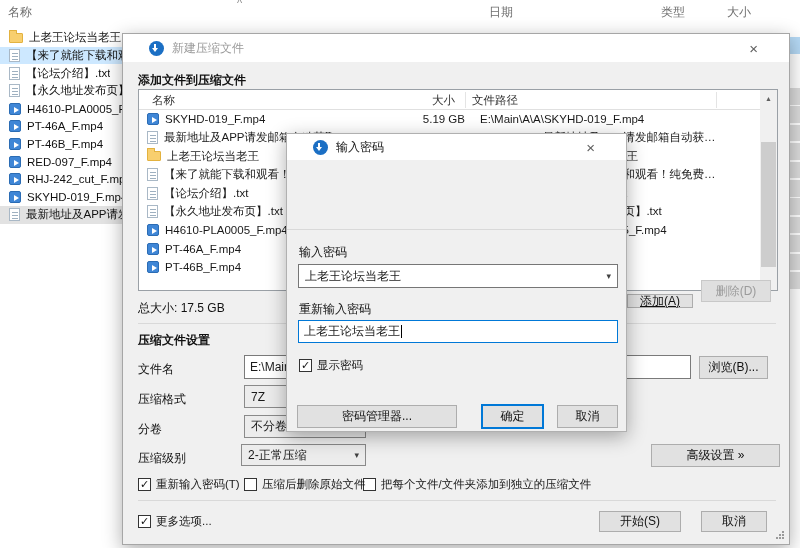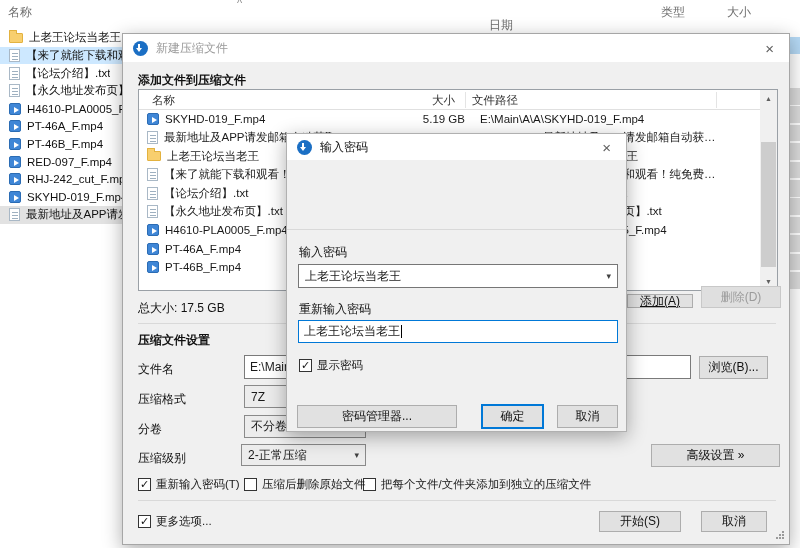--- a/index.html
+++ b/index.html
@@ -27,21 +27,21 @@
   .fi-txt::before { content:""; position:absolute; left:2px; top:3px; width:6px; height:1px; background:#9eb0c0; box-shadow:0 3px 0 #9eb0c0, 0 6px 0 #9eb0c0; }
   .fi-video { width:12px; height:12px; background:#3f86d6; border:1px solid #2b6cb4; border-radius:2px; }
   .fi-video::before { content:""; position:absolute; left:4px; top:3px; border-left:5px solid #fff; border-top:3px solid transparent; border-bottom:3px solid transparent; }
 
   .app-icon { display:inline-block; width:15px; height:15px; border-radius:50%; background:#1b6fc4; position:relative; flex:0 0 auto; }
   .app-icon::before { content:""; position:absolute; left:5px; top:3px; width:2px; height:5px; background:#fff; }
   .app-icon::after { content:""; position:absolute; left:3px; top:7px; border-left:3px solid transparent; border-right:3px solid transparent; border-top:4px solid #fff; }
 
   
   .dlg { position:absolute; background:#f0f0f0; border:1px solid #a6a6a6; box-shadow:0 5px 18px rgba(0,0,0,.32); }
-  .titlebar { position:absolute; left:0; top:0; right:0; height:28px; background:#fff; display:flex; align-items:center; padding:0 10px; }
+  .titlebar { position:absolute; left:0; top:0; right:0; height:28px; background:#fff; display:flex; align-items:center; padding:0 26px; }
   .titlebar .t-text { margin-left:8px; font-size:12px; }
   .titlebar .t-close { margin-left:auto; font-size:15px; color:#5f5f5f; cursor:default; line-height:1; padding:2px 5px; }
   .btn { position:absolute; display:flex; align-items:center; justify-content:center; background:#e1e1e1; border:1px solid #adadad; font-size:12px; color:#111; }
   .btn.default { border:2px solid #0078d7; }
   .btn.disabled { background:#dfdfdf; border-color:#c8c8c8; color:#9b9b9b; }
   .combo { position:absolute; background:#ececec; border:1px solid #8a8a8a; display:flex; align-items:center; padding:0 6px; font-size:12px; }
   .combo.white { background:#fff; border-color:#767676; }
   .combo .chev { margin-left:auto; font-size:9px; color:#404040; }
   .field { position:absolute; background:#fff; border:1px solid #7a7a7a; display:flex; align-items:center; padding:0 5px; font-size:12px; }
   .field.focus { border:1px solid #0078d7; }
@@ -79,21 +79,21 @@
   #pwd-dlg .t-text { color:#111; }
   .instr { position:absolute; left:12px; top:38px; font-size:11.5px; color:#1a1a1a; white-space:nowrap; }
 </style>
 </head>
 <body>
 
 <div id="stage">
 
   <div class="xpl-header">
     <span style="left:8px; top:4px;">名称</span>
-    <span style="left:489px; top:4px;margin-top:13px;">日期</span>
+    <span style="left:489px; top:4px;">日期</span>
     <span style="left:661px; top:4px;">类型</span>
     <span style="left:727px; top:4px;">大小</span>
   </div>
   <span class="xpl-sort">^</span>
   <div class="xpl-files" id="xpl-files">
       <div class="x-row">
         <span class="fi fi-folder"></span>
         <span class="lbl">上老王论坛当老王</span>
       </div>
       <div class="x-row sel-active">
@@ -215,21 +215,21 @@
         </div>
       <div id="arc-scroll">
         <span class="s-up">▲</span>
         <span class="s-thumb"></span>
         <span class="s-down">▼</span>
       </div>
     </div>
 
     <div class="form-label" style="top:266px;">总大小: 17.5 GB</div>
     <div class="btn" style="left:504px; top:260px; width:66px; height:14px;text-decoration:underline;">添加(A)</div>
-    <div class="btn disabled" style="left:578px; top:252px; width:80px; height:22px;">删除(D)</div>
+    <div class="btn disabled" style="left:578px; top:246px; width:70px; height:22px;">删除(D)</div>
 
     <div class="sep" style="left:15px; right:13px; top:289px;"></div>
     <div class="sec-label" style="top:298px;">压缩文件设置</div>
 
     <div class="form-label" style="top:327px;">文件名</div>
     <div class="field" style="left:121px; top:321px; width:447px; height:24px;">
       <span>E:\Main\</span>
     </div>
     <div class="btn" style="left:576px; top:322px; width:69px; height:23px;">浏览(B)...</div>
 

